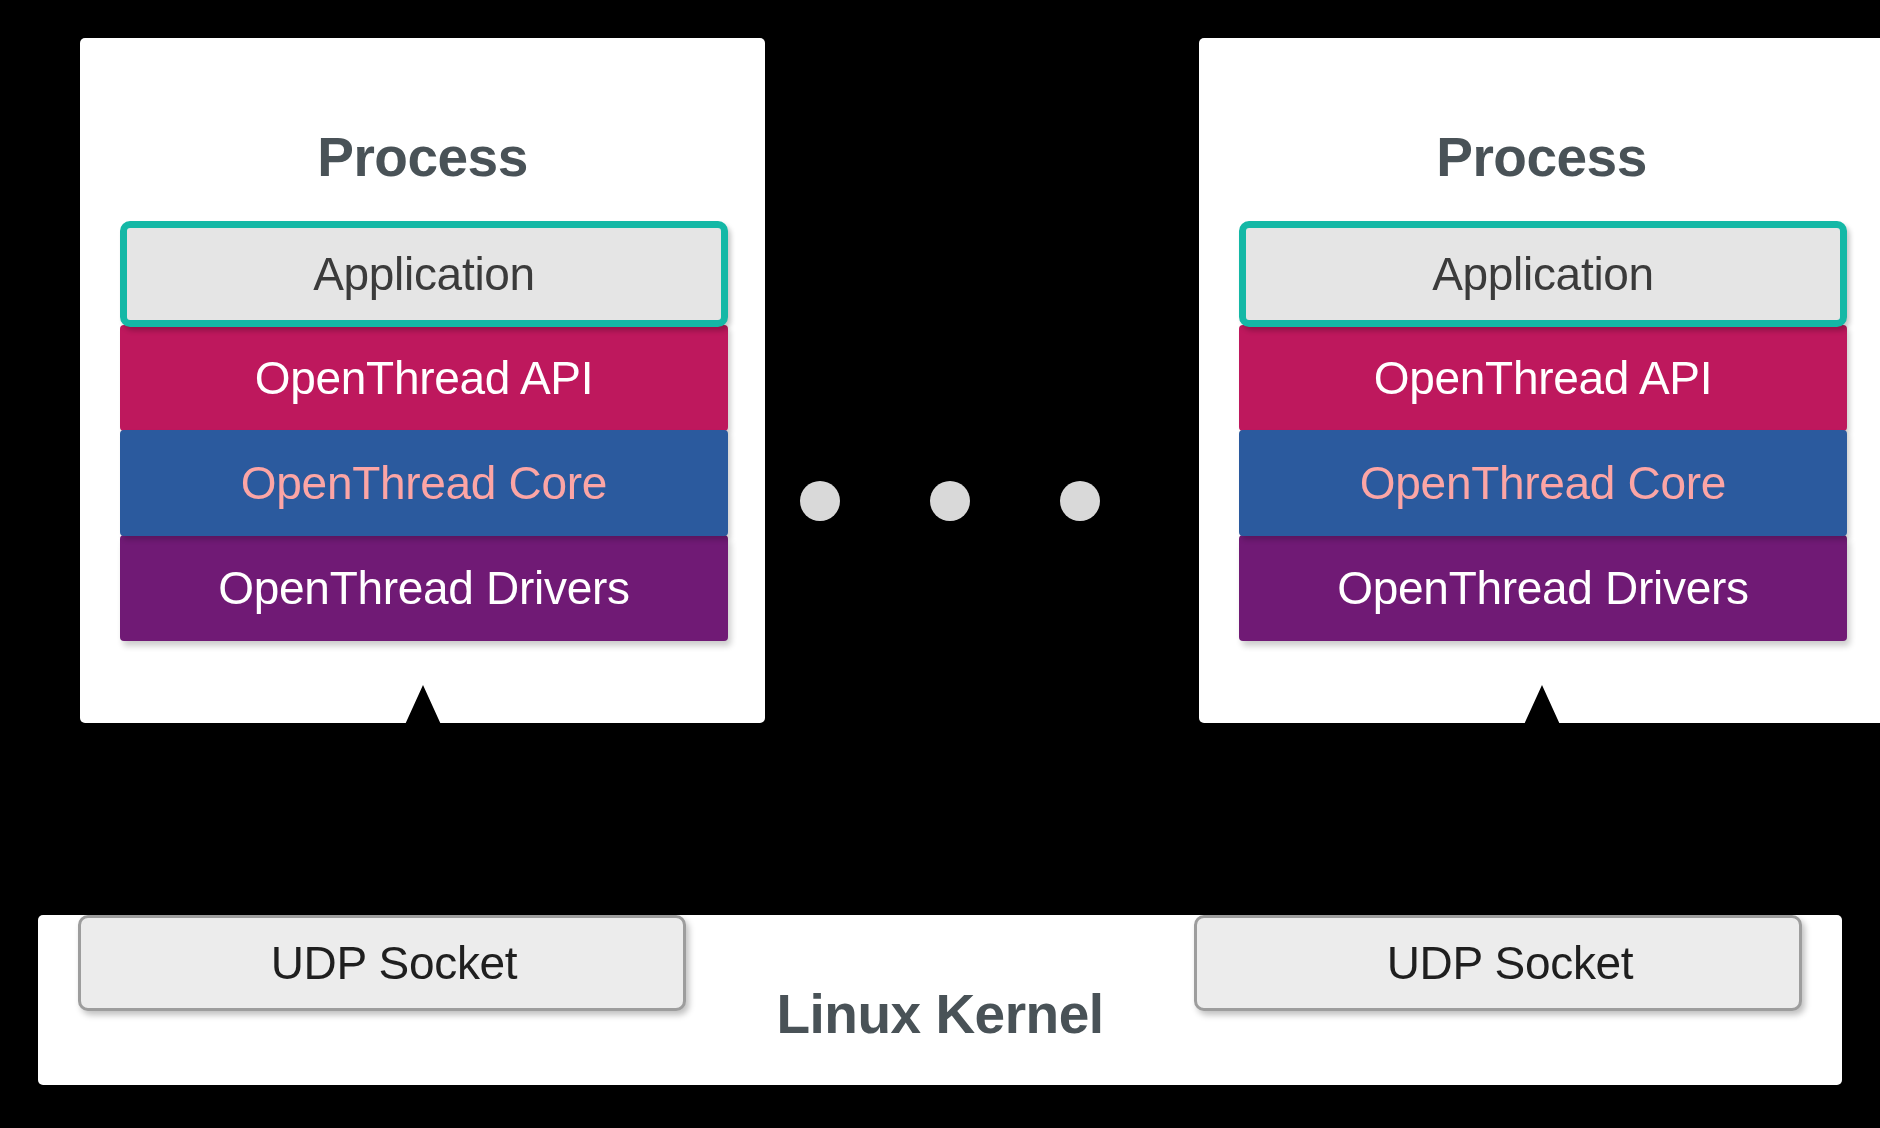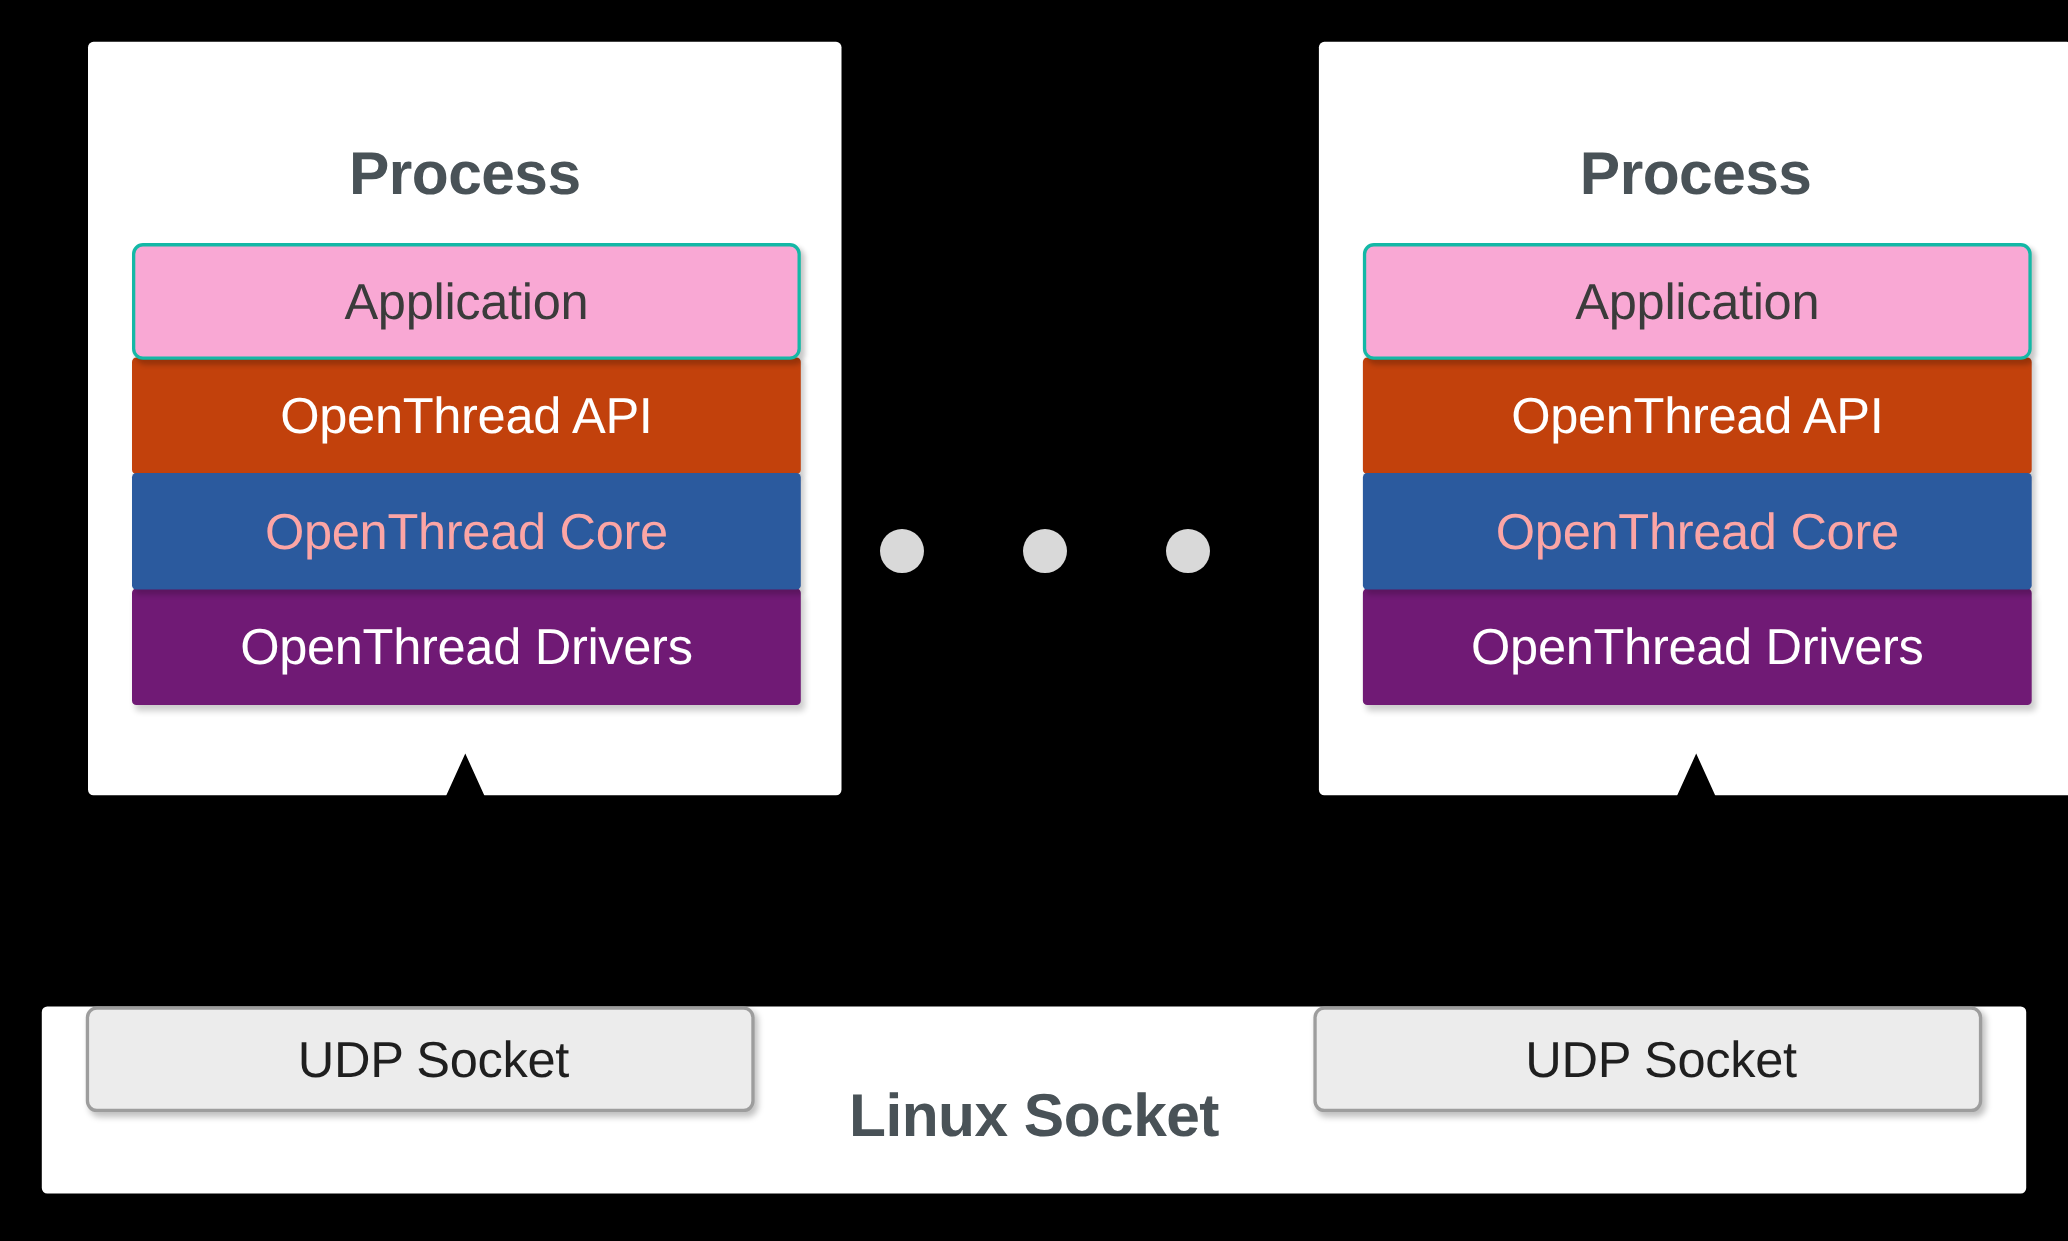--- a/index.html
+++ b/index.html
@@ -57,29 +57,29 @@
     box-sizing: border-box;
     height: 106px;
     display: flex;
     align-items: center;
     justify-content: center;
     font-size: 46px;
     line-height: 1;
     letter-spacing: -0.3px;
   }
   .layer-app {
-    background: #f9a8d4;
-    border: 3px solid #14b8a6;
+    background: #e5e5e5;
+    border: 7px solid #14b8a6;
     border-radius: 10px;
     color: #3b3b3b;
     box-shadow: 3px 4px 5px rgba(0,0,0,0.22);
     z-index: 3;
   }
   .layer-api {
-    background: #c2410c;
+    background: #be185d;
     color: #ffffff;
     border-radius: 4px;
     box-shadow: 3px 4px 5px rgba(0,0,0,0.18);
     margin-top: -2px;
     z-index: 2;
   }
   .layer-core {
     background: #2b5a9e;
     color: #fca5a5;
     border-radius: 4px;
@@ -206,20 +206,20 @@
       <div class="layer layer-core">OpenThread Core</div>
       <div class="layer layer-drivers">OpenThread Drivers</div>
     </div>
 
     <svg class="arrow-up" viewBox="0 0 60 82">
       <polygon points="30,2 50,46 37,46 37,82 23,82 23,46 10,46" fill="#000000"></polygon>
     </svg>
   </div>
 
   <div id="kernel-panel">
-    <div id="kernel-title">Linux Socket</div>
+    <div id="kernel-title">Linux Kernel</div>
 
     <div class="udp-socket-box" id="udp-socket-left">UDP Socket</div>
 
     <div class="udp-socket-box" id="udp-socket-right">UDP Socket</div>
   </div>
 
 </div>
 
 </body></html>

